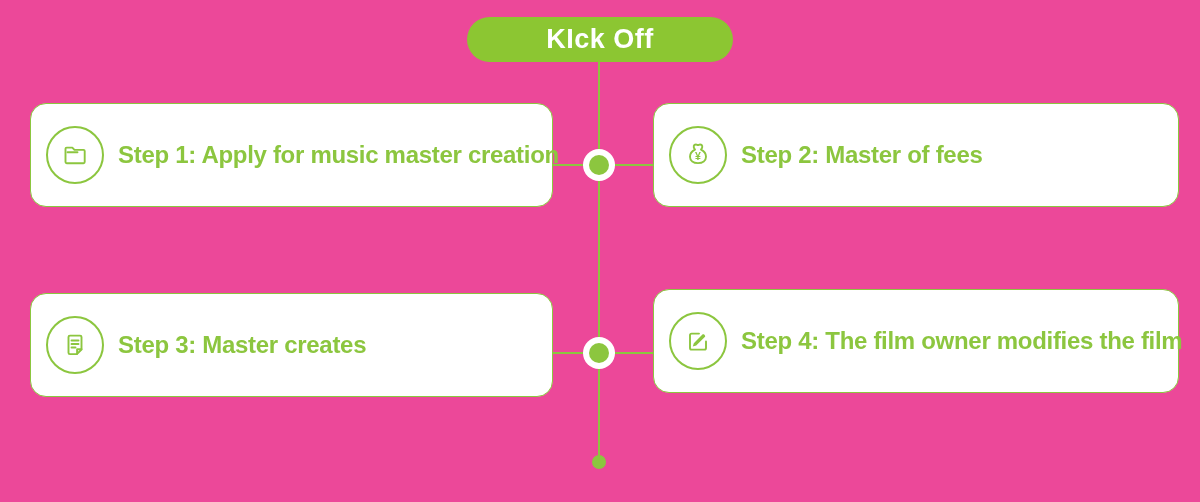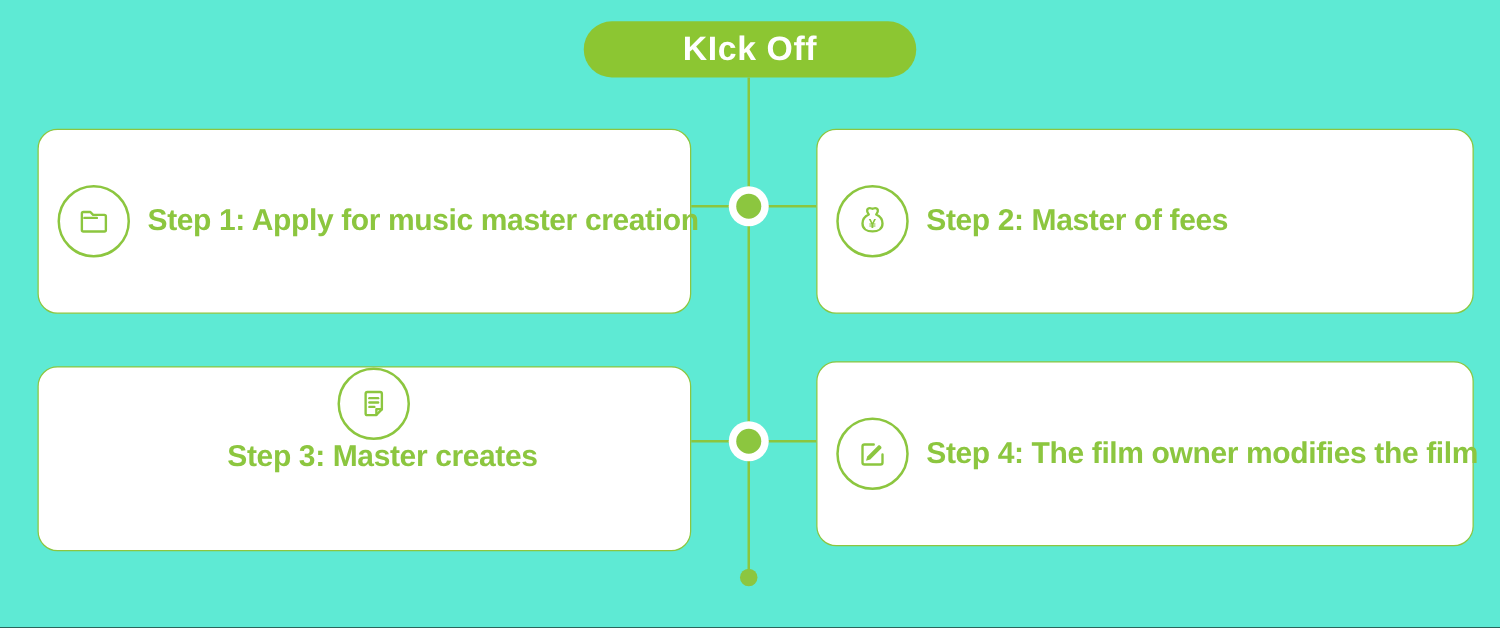--- a/index.html
+++ b/index.html
@@ -5,21 +5,21 @@
   html, body {
     margin: 0;
     padding: 0;
     background: #000000;
     font-family: "Liberation Sans", sans-serif;
   }
   .stage {
     position: relative;
     width: 1200px;
     height: 502px;
-    background: #5eead4;
+    background: #ec4899;
     overflow: hidden;
   }
 
   
   .vline {
     position: absolute;
     left: 598px;
     top: 62px;
     width: 2px;
     height: 400px;
@@ -76,32 +76,32 @@
     justify-content: center;
     color: #FFFFFF;
     font-size: 27px;
     font-weight: 700;
     letter-spacing: 0.5px;
   }
 
   
   .card {
     position: absolute;
-    height: 148px;
+    height: 104px;
     background: #FFFFFF;
     border: 1px solid #8CC63F;
     border-radius: 16px;
     box-sizing: border-box;
     display: flex;
     align-items: center;
     padding-left: 15px;
   }
   .card.c1 { left: 30px;  top: 103px; width: 523px; }
   .card.c2 { left: 653px; top: 103px; width: 526px; }
-  .card.c3 { left: 30px;  top: 293px; width: 523px; flex-direction: column; }
+  .card.c3 { left: 30px;  top: 293px; width: 523px; }
   .card.c4 { left: 653px; top: 289px; width: 526px; }
 
   .icon-ring {
     flex: 0 0 auto;
     width: 58px;
     height: 58px;
     border: 2px solid #8CC63F;
     border-radius: 50%;
     box-sizing: border-box;
     display: flex;

